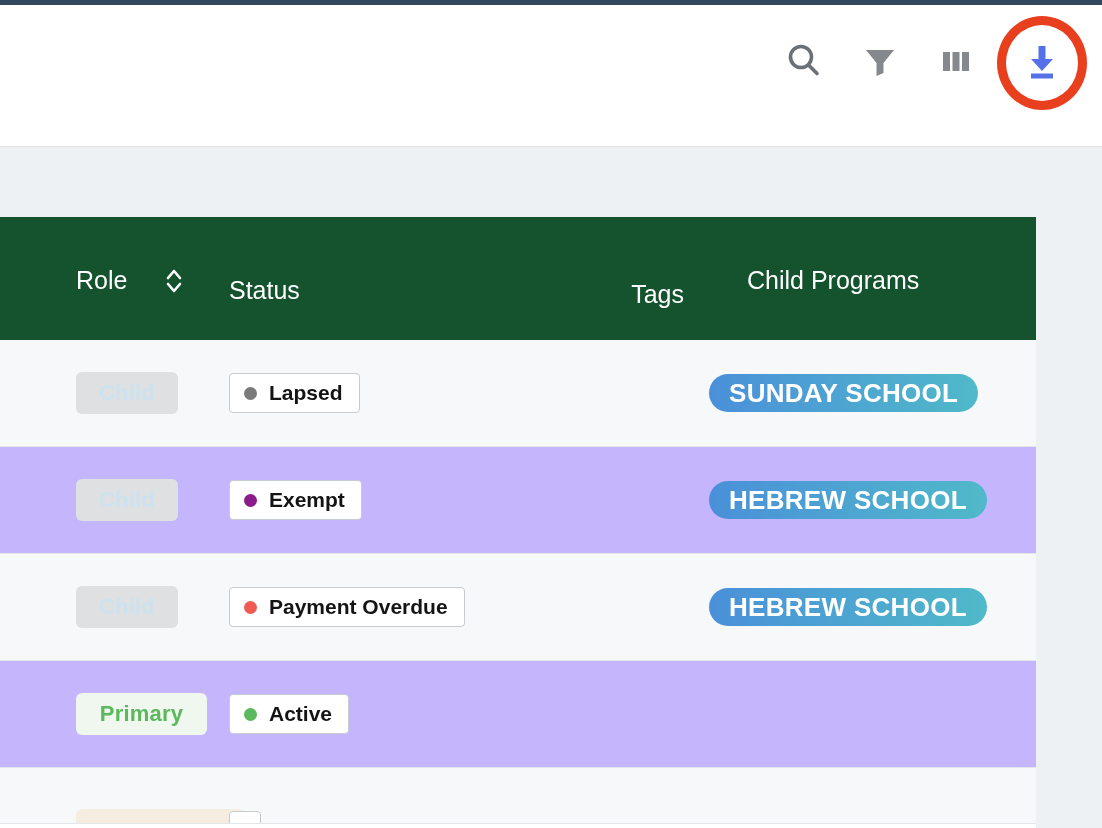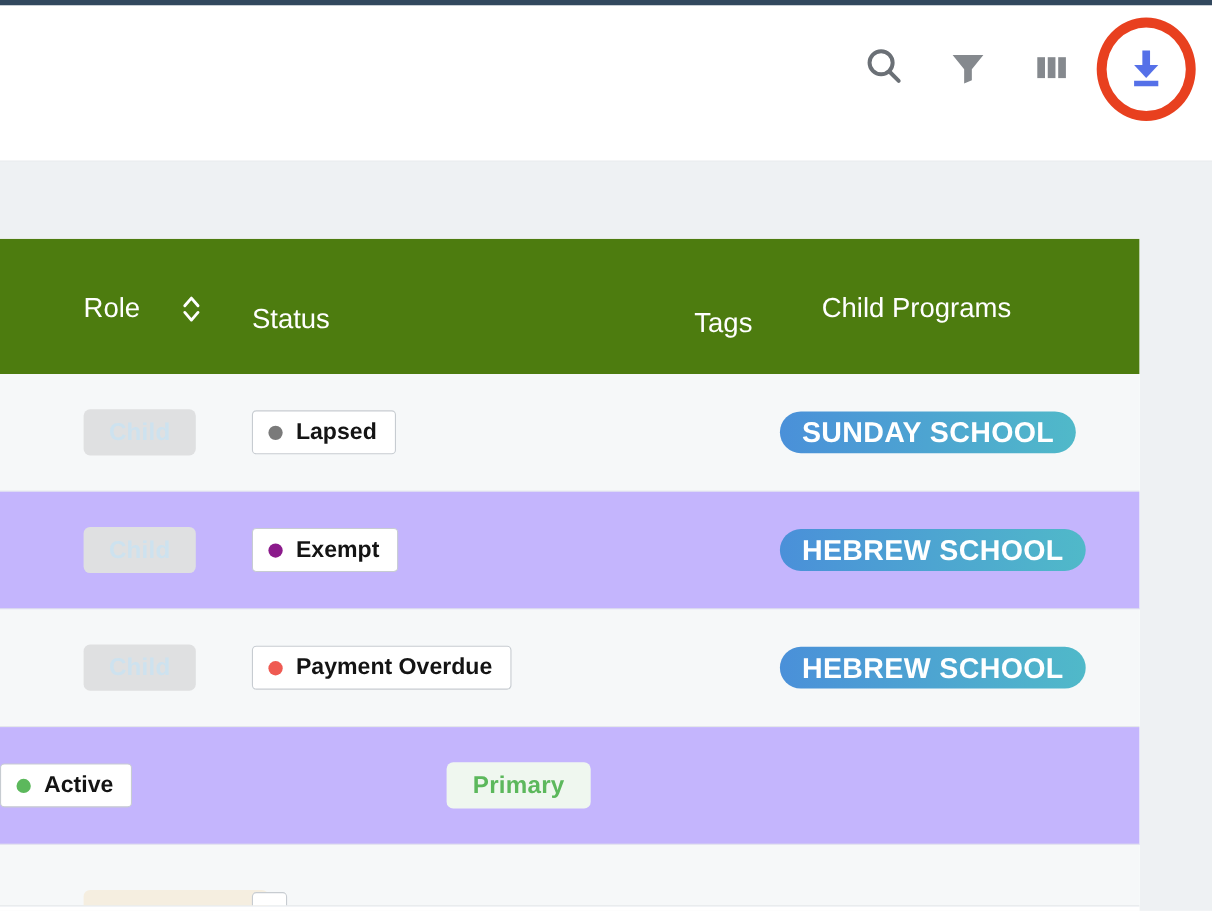--- a/index.html
+++ b/index.html
@@ -87,21 +87,21 @@
     position: absolute;
     top: 217px;
     left: 0;
     width: 1036px;
     height: 611px;
     overflow: hidden;
     background: #ffffff;
   }
   .thead {
     height: 123px;
-    background: #4d7c0f;
+    background: #14532d;
     display: flex;
     align-items: center;
     box-sizing: border-box;
     padding-top: 4px;
   }
   .th {
     color: #ffffff;
     font-size: 25px;
     font-weight: 400;
     white-space: nowrap;
@@ -340,29 +340,29 @@
       </div>
       <div class="cell cell-tags">
         <span></span>
       </div>
       <div class="cell cell-programs">
         <span class="program-pill">HEBREW SCHOOL</span>
       </div>
     </div>
 
     <div class="row even">
+      <div class="cell cell-role">
+        <span class="role-badge role-primary">Primary</span>
+      </div>
       <div class="cell cell-status">
         <span class="status-chip">
           <span class="status-dot" style="background:#5cb85c"></span>
           <span>Active</span>
         </span>
       </div>
-      <div class="cell cell-role">
-        <span class="role-badge role-primary">Primary</span>
-      </div>
       <div class="cell cell-tags">
         <span></span>
       </div>
       <div class="cell cell-programs"></div>
     </div>
 
     <div class="row odd row-partial">
       <div class="cell cell-role">
         <span class="role-badge role-secondary"></span>
       </div>

